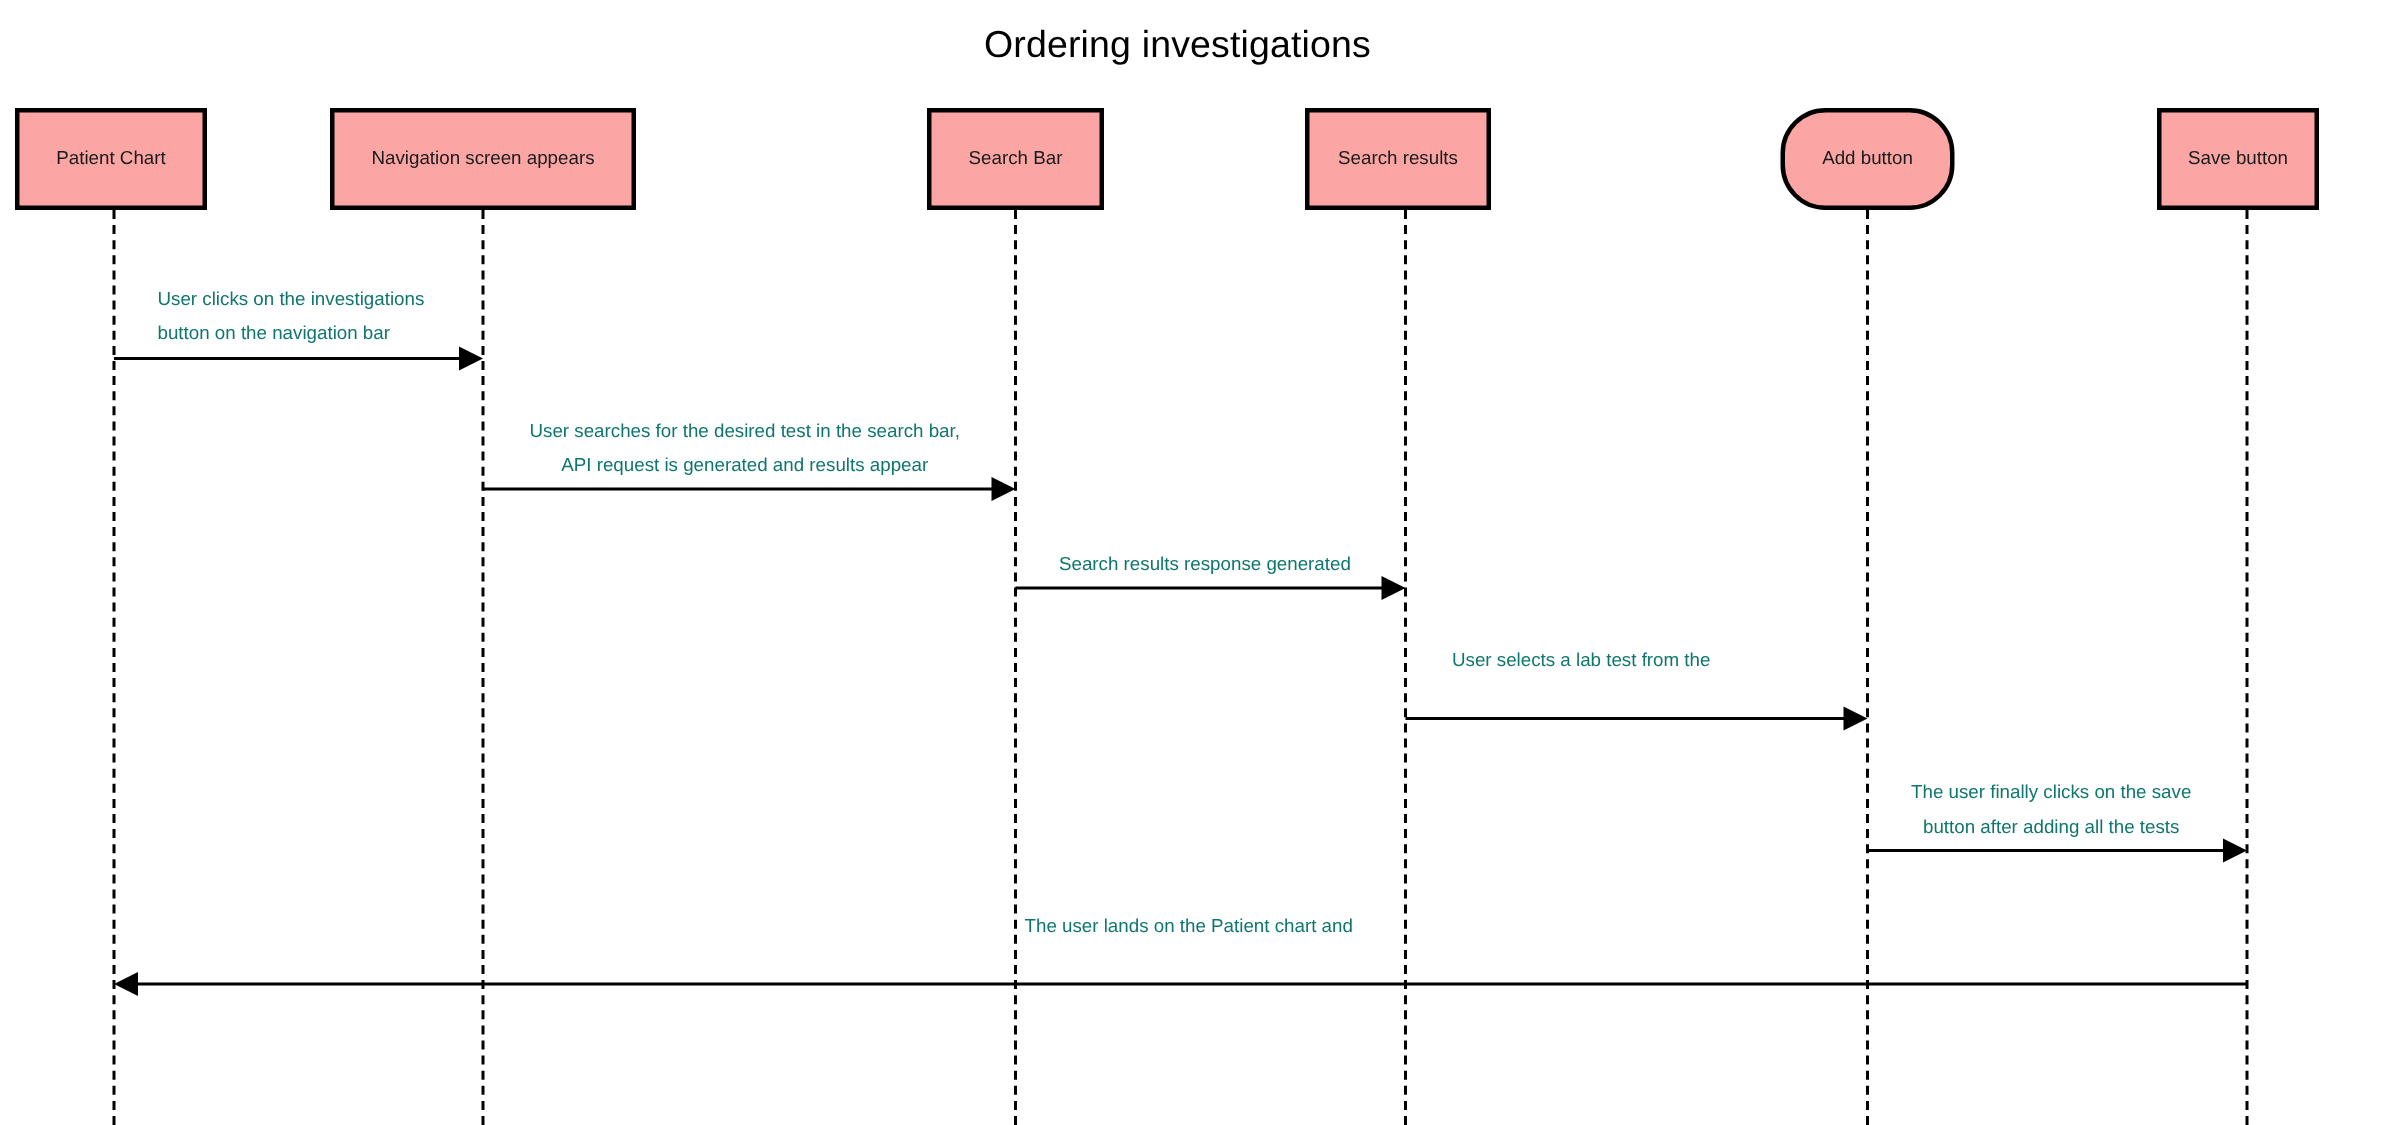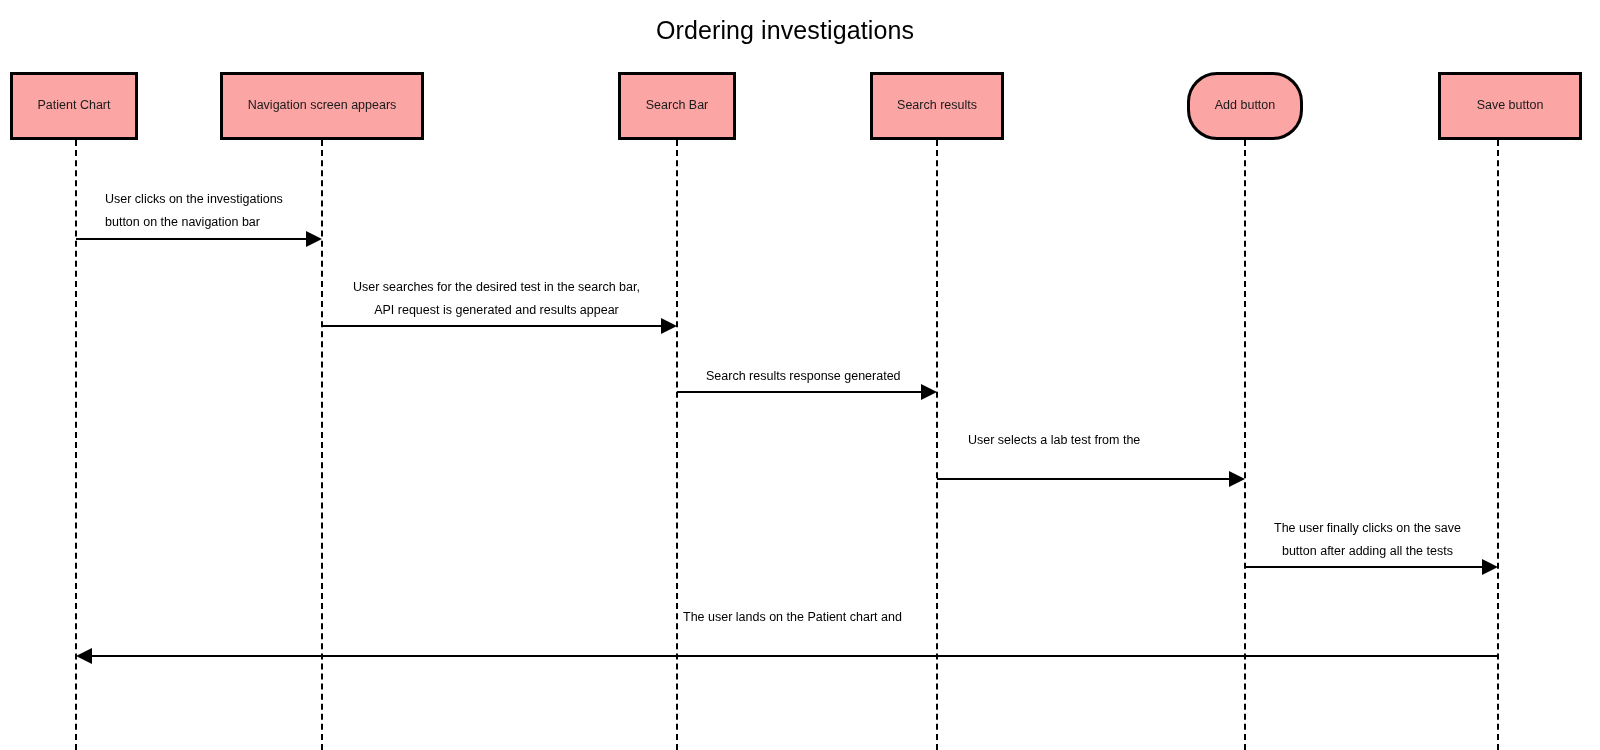--- a/index.html
+++ b/index.html
@@ -88,21 +88,21 @@
   }
   .message.dir-left .arrow-head {
     border-right: 16px solid #000000;
     border-left: 0;
   }
 
   .message-label {
     position: absolute;
     font-size: 12.5px;
     line-height: 22.5px;
-    color: #000000;
+    color: #0f766e;
     white-space: nowrap;
   }
   .message-label .msg-line-text {
     display: block;
   }
   .message-label.align-left  { text-align: left; }
   .message-label.align-center{ text-align: center; }
 </style>
 </head>
 <body>
@@ -122,27 +122,27 @@
   <div id="participants-layer">
       <div class="participant-box" style="left: 10px; top: 72px; width: 128px; height: 68px;">
         <span class="participant-label">Patient Chart</span>
       </div>
       <div class="participant-box" style="left: 220px; top: 72px; width: 204px; height: 68px;">
         <span class="participant-label">Navigation screen appears</span>
       </div>
       <div class="participant-box" style="left: 618px; top: 72px; width: 118px; height: 68px;">
         <span class="participant-label">Search Bar</span>
       </div>
-      <div class="participant-box" style="left: 870px; top: 72px; width: 134px; height: 68px;">
+      <div class="participant-box" style="left: 870px; top: 72px; width: 124px; height: 68px;">
         <span class="participant-label">Search results</span>
       </div>
       <div class="participant-box" style="left: 1187px; top: 72px; width: 116px; height: 68px; border-radius: 30px;">
         <span class="participant-label">Add button</span>
       </div>
-      <div class="participant-box" style="left: 1438px; top: 72px; width: 144px; height: 68px;">
+      <div class="participant-box" style="left: 1438px; top: 72px; width: 108px; height: 68px;">
         <span class="participant-label">Save button</span>
       </div>
     </div>
   <div id="messages-layer">
       <div class="message dir-right" style="left: 76px; top: 238px; width: 246px;">
         <div class="msg-line" style="left: 0px; width: 232px;"></div>
         <div class="arrow-head" style="left: 230px;"></div>
       </div>
       <div class="message-label align-left" style="left: 105px; top: 188px;">
         <span class="msg-line-text">User clicks on the investigations</span>

